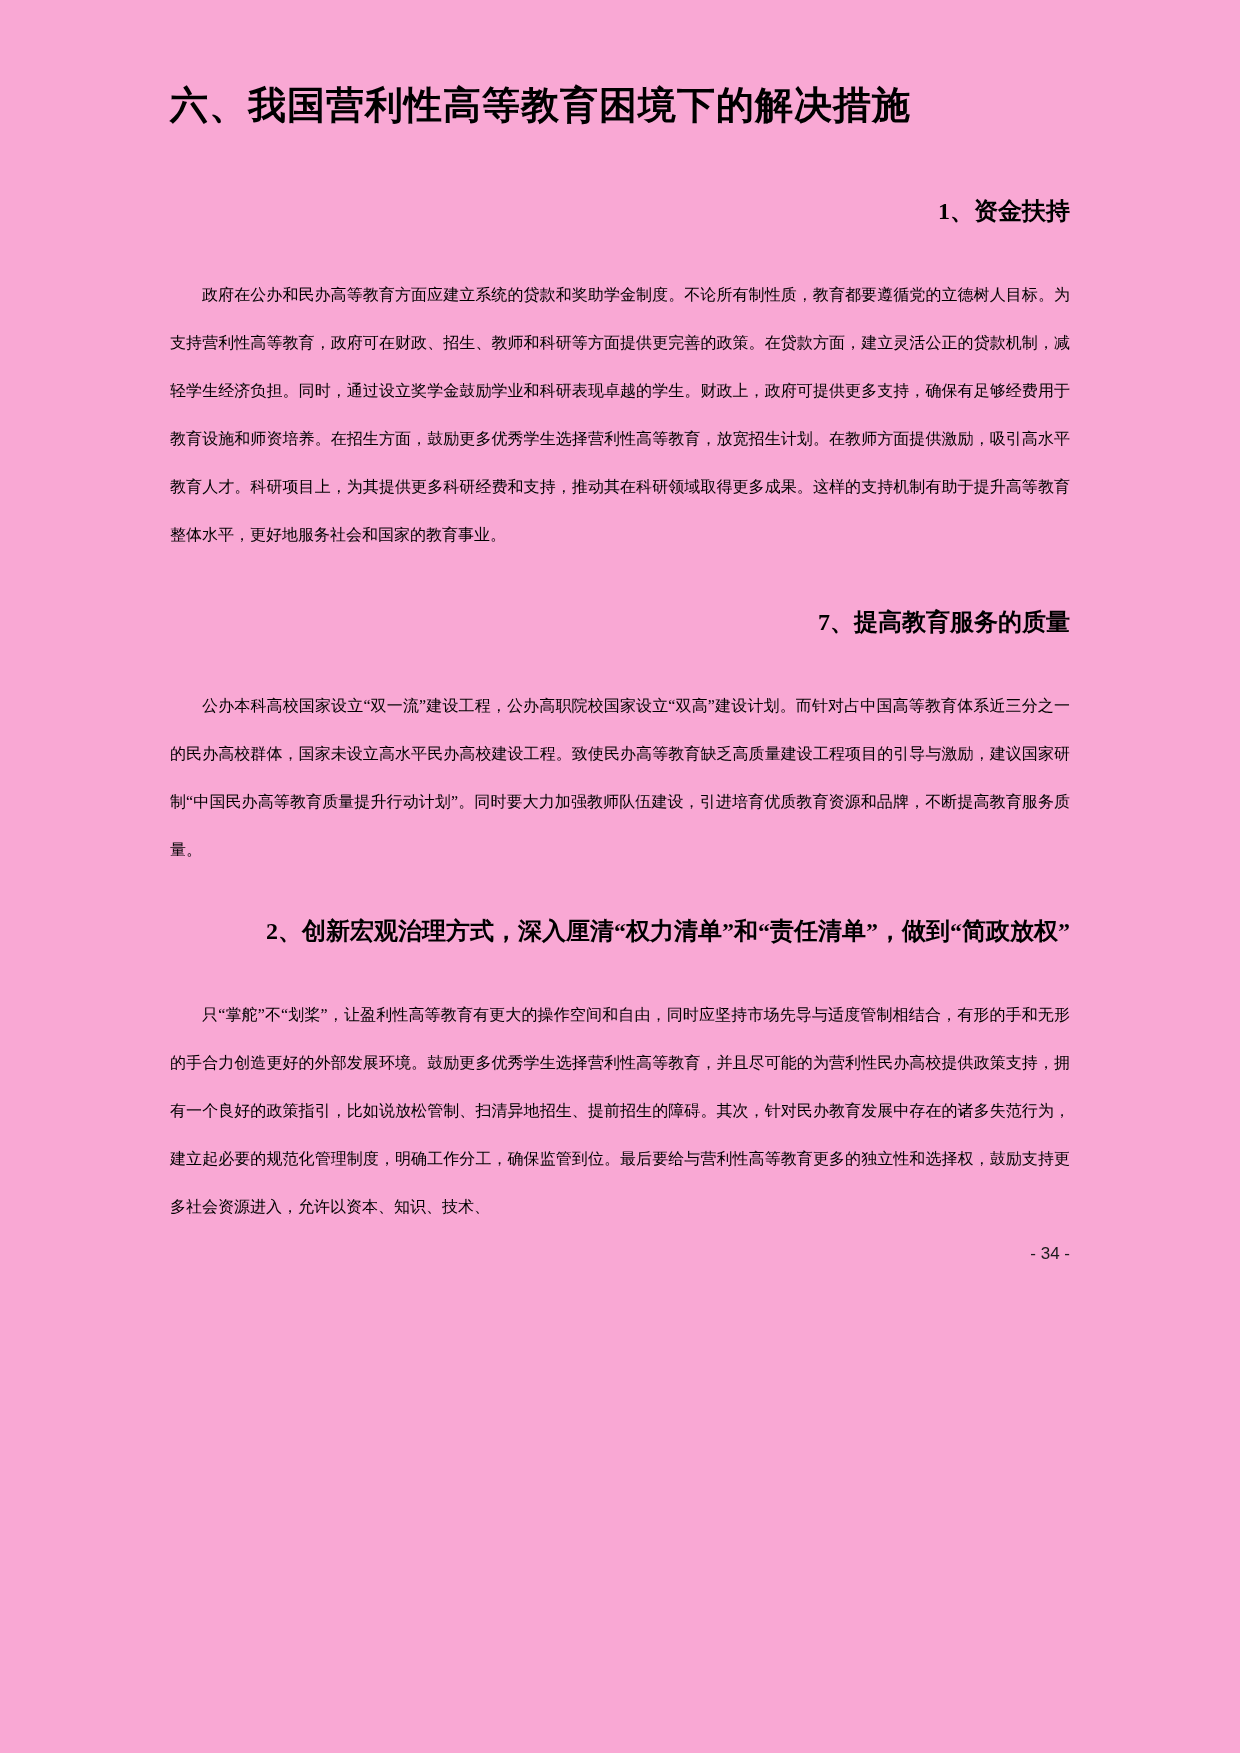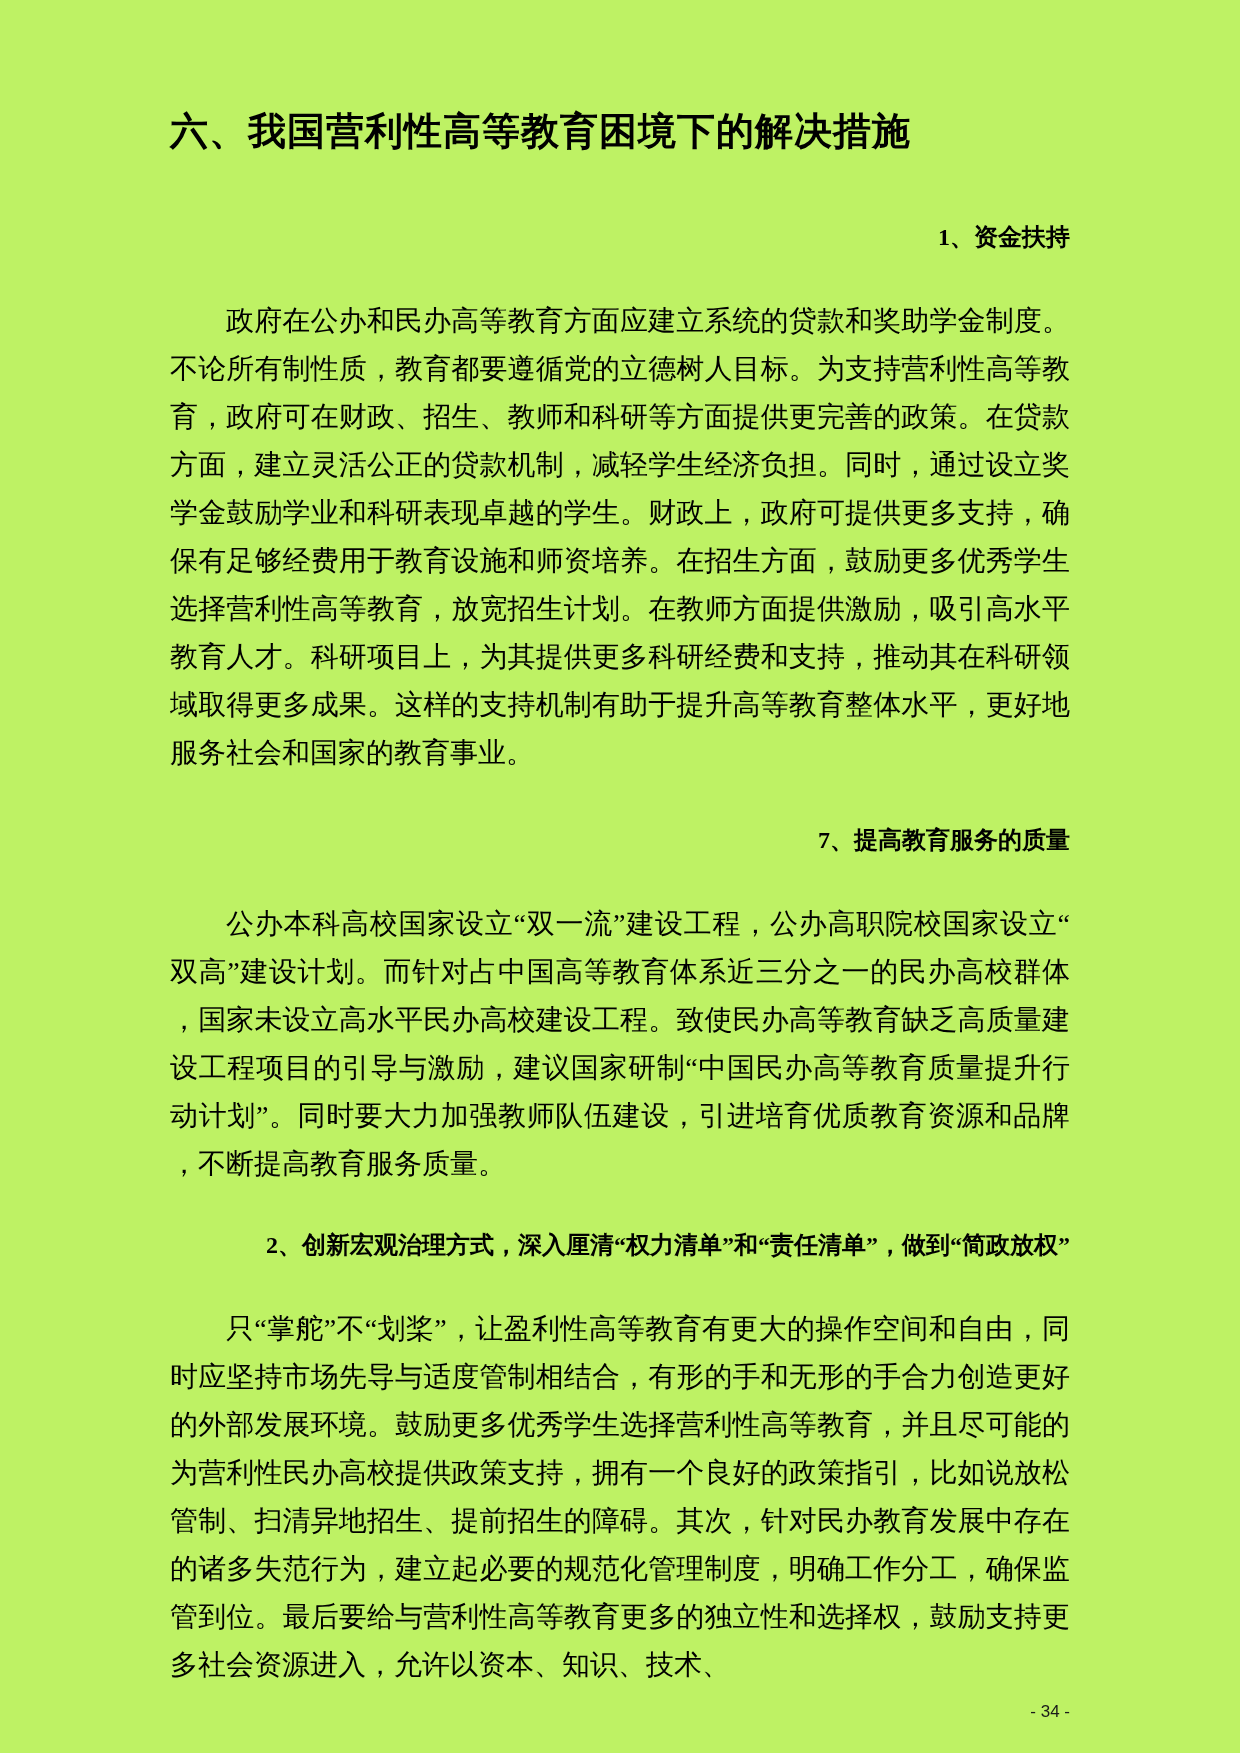--- a/index.html
+++ b/index.html
@@ -5,23 +5,23 @@
   html, body {
     margin: 0;
     padding: 0;
     background: #ffffff;
   }
   .page {
     position: relative;
     width: 1240px;
     height: 1753px;
     margin: 0 auto;
-    background: #bef264;
+    background: #f9a8d4;
     box-sizing: border-box;
-    padding: 110px 170px 0 170px;
+    padding: 84px 170px 0 170px;
     overflow: hidden;
     font-family: "Liberation Serif", "DejaVu Serif", serif;
     color: #000000;
   }
   .doc-title {
     margin: 0;
     font-size: 38px;
     line-height: 42px;
     font-weight: bold;
     letter-spacing: 1px;
@@ -38,21 +38,21 @@
   .section-heading.first {
     margin-top: 70px;
   }
   .section-heading.third {
     margin-top: 42px;
     letter-spacing: 0;
   }
   .body-paragraph {
     margin: 44px 0 0 0;
     width: 900px;
-    font-size: 28px;
+    font-size: 16px;
     line-height: 48px;
     text-align: justify;
     text-indent: 2em;
     word-break: break-all;
     line-break: anywhere;
   }
   .footer {
     margin-top: 12px;
     width: 900px;
     text-align: right;

